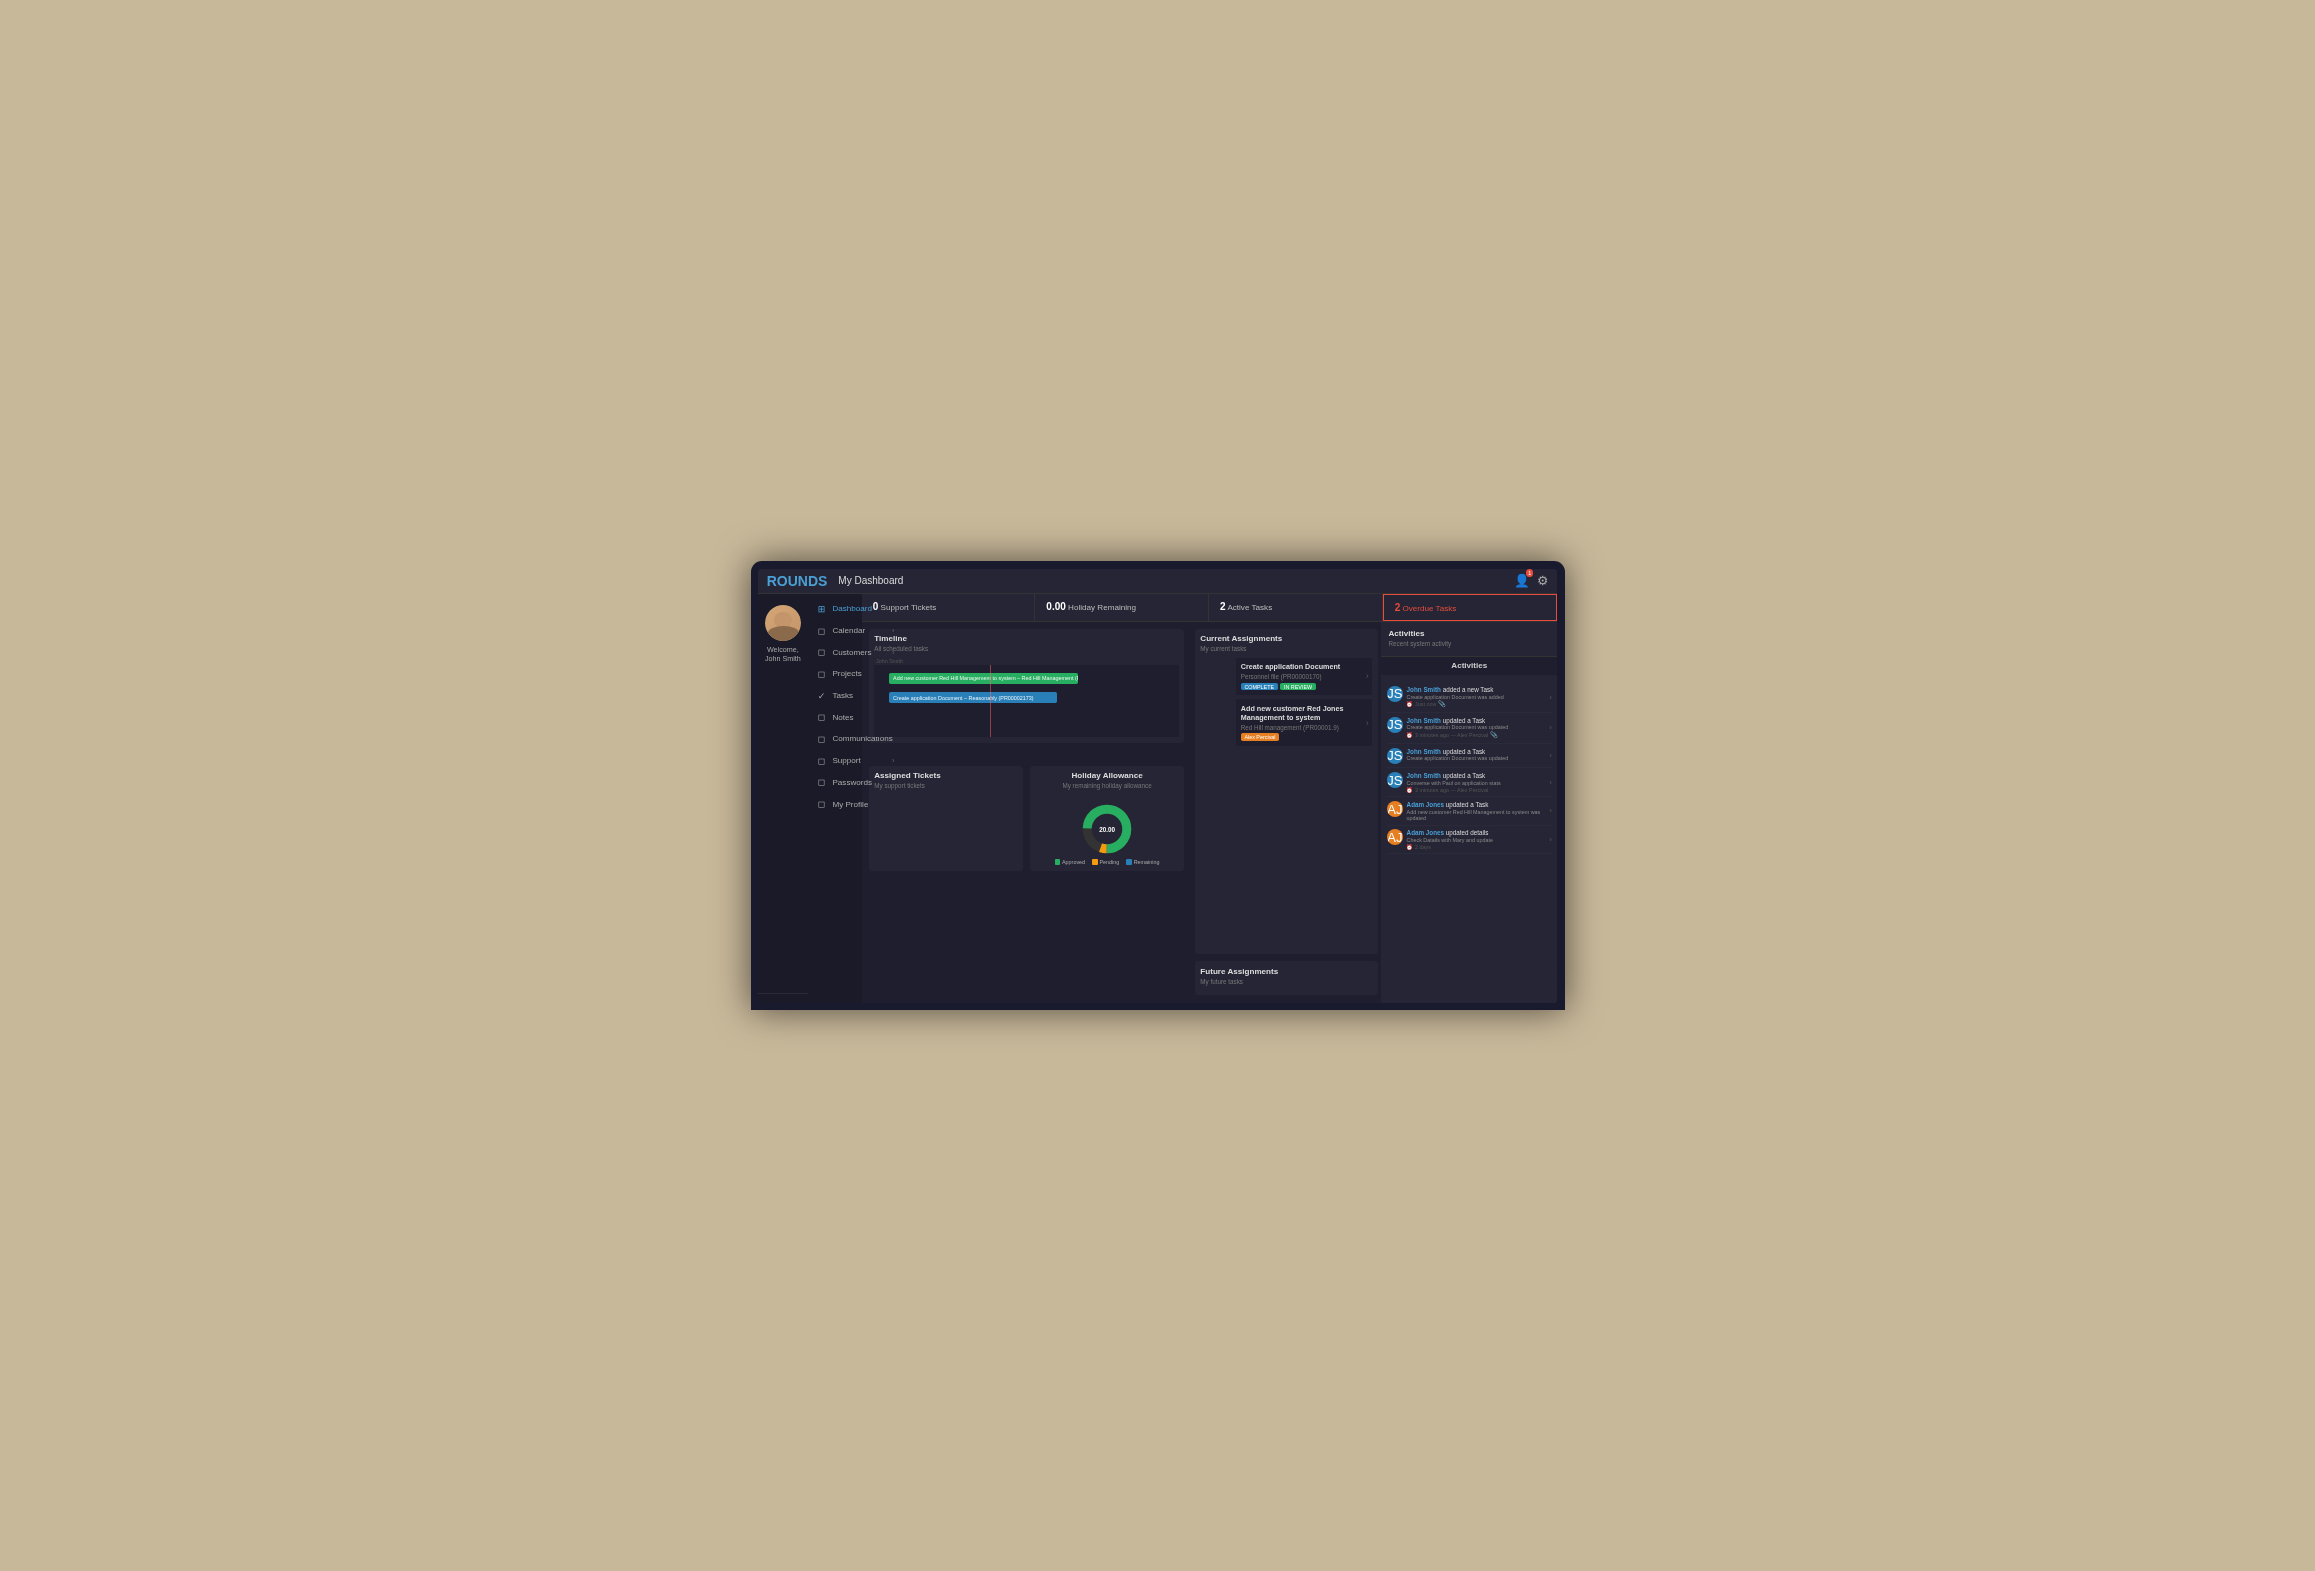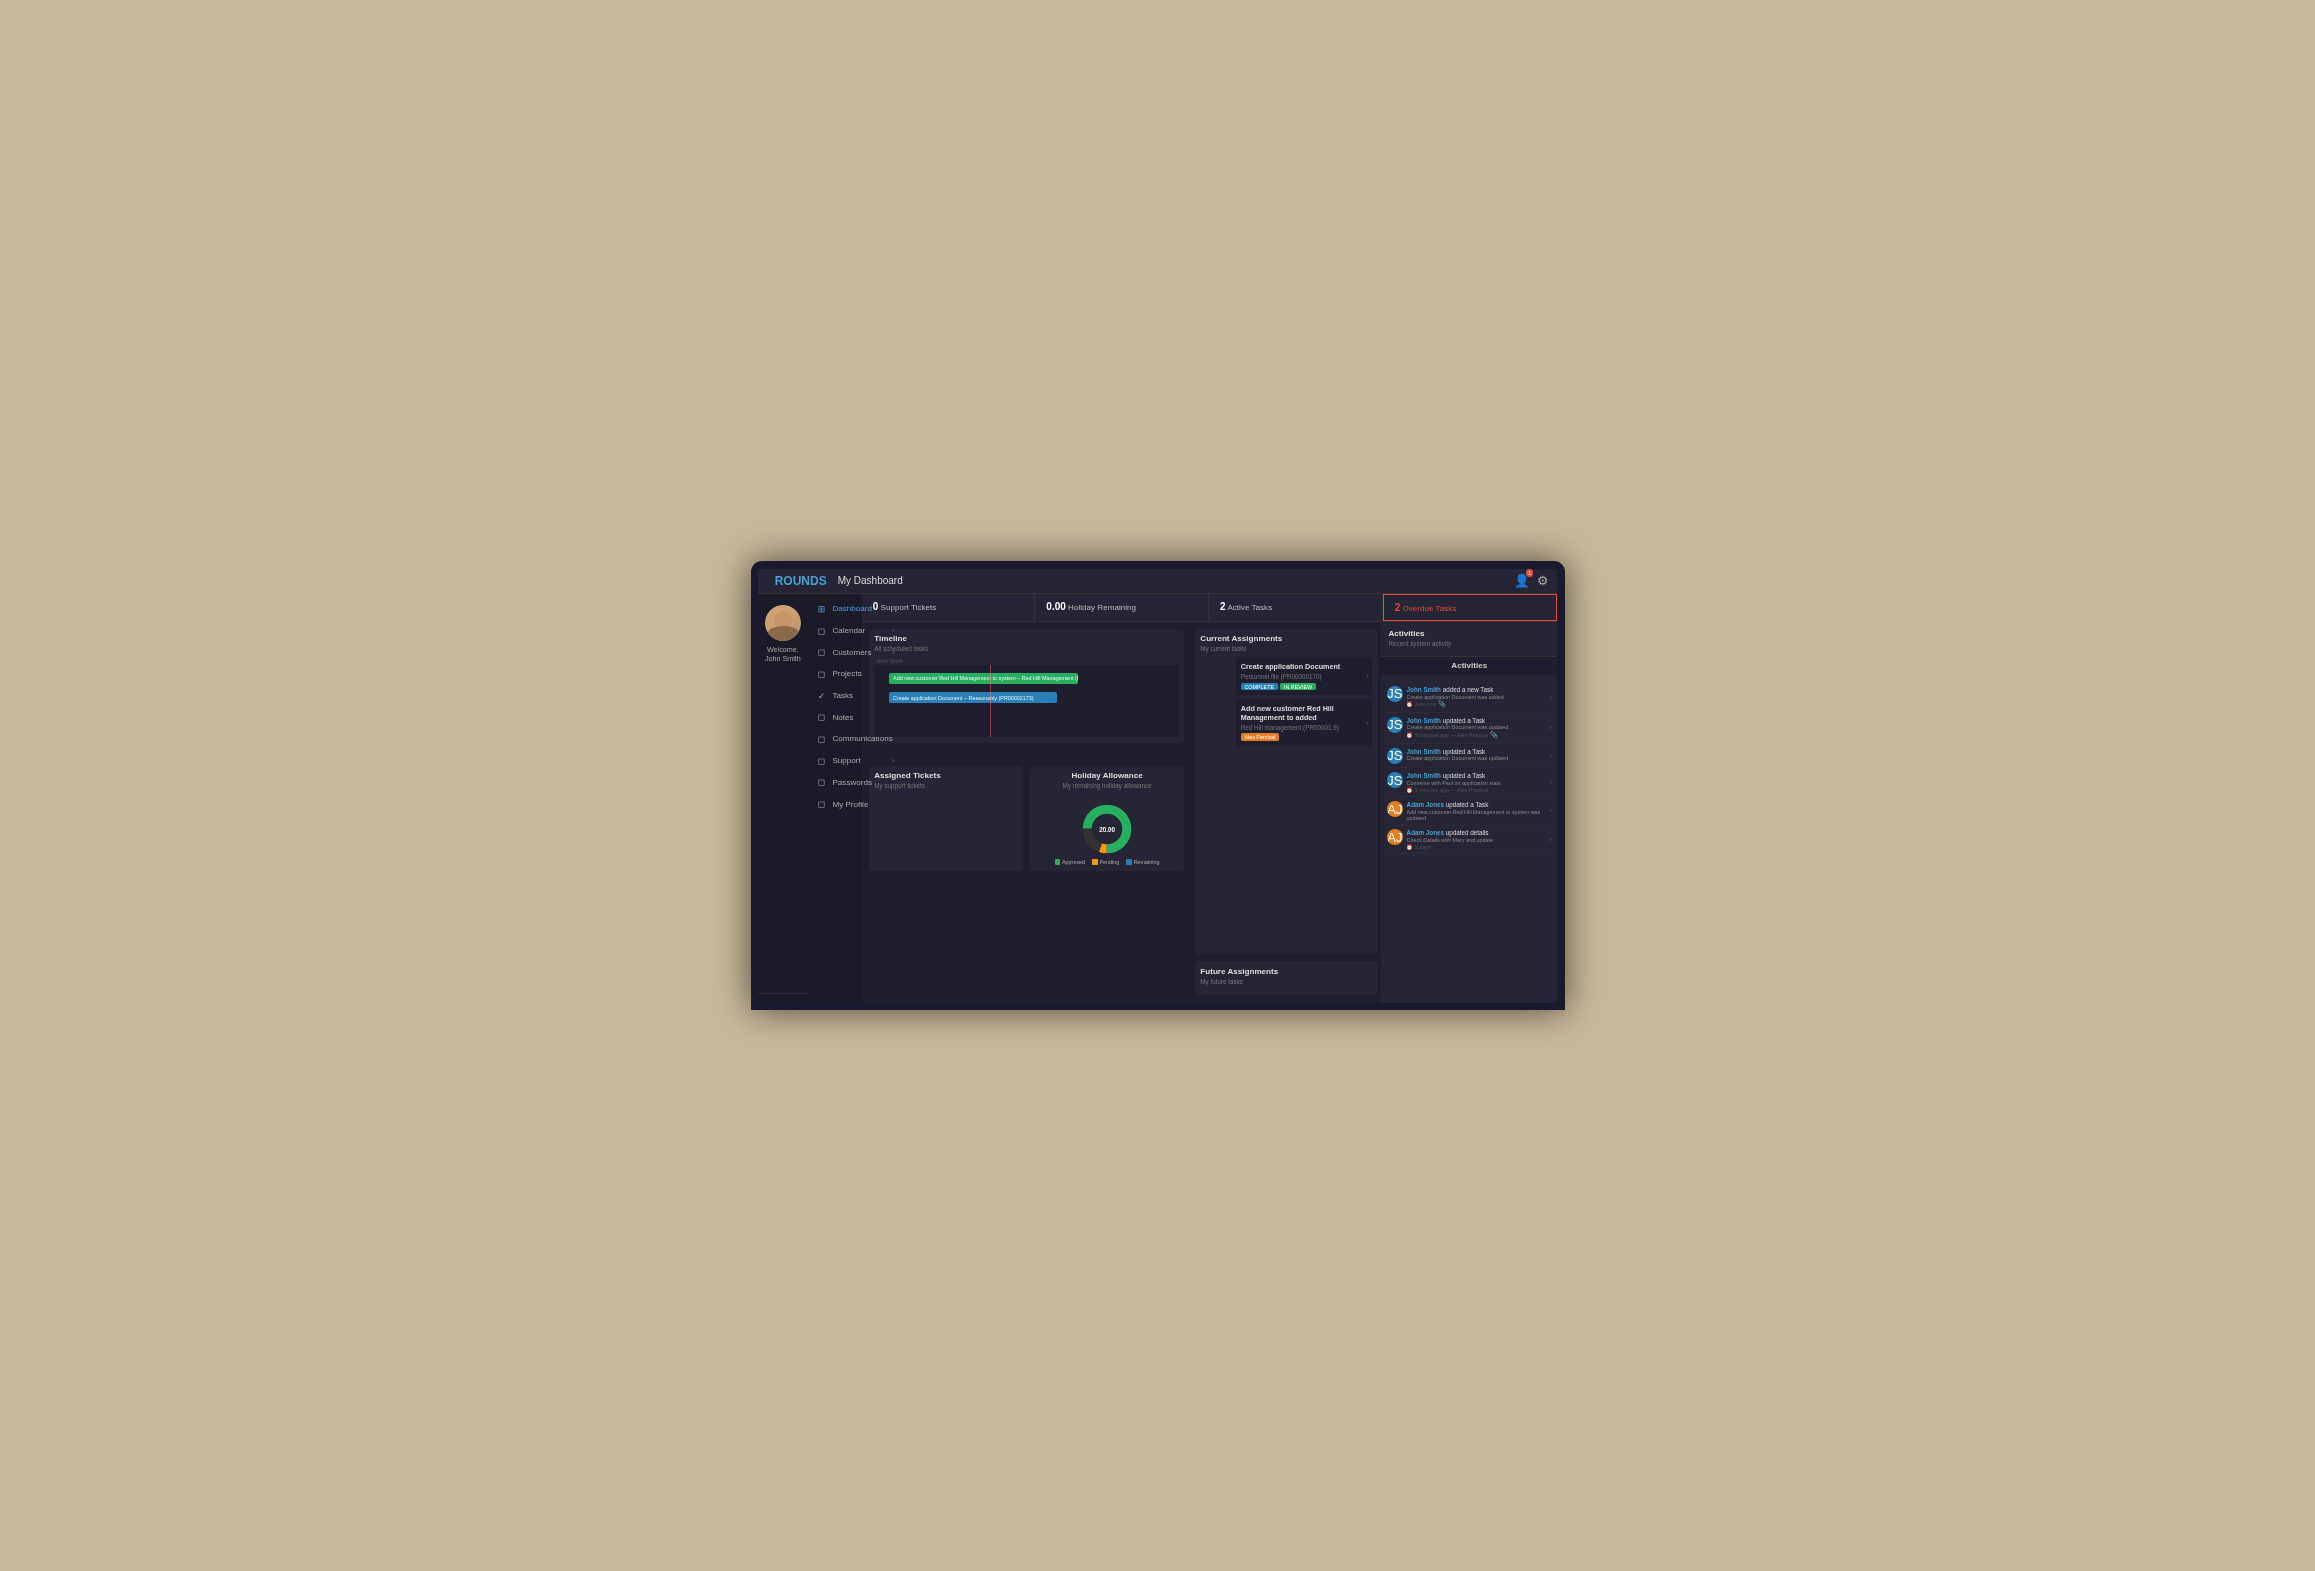--- a/index.html
+++ b/index.html
@@ -43,23 +43,22 @@
       display: flex;
       align-items: center;
       padding: 0 9px;
       height: 25px;
       border-bottom: 0.9px solid #333;
       flex-shrink: 0;
     }
     .header-logo {
       color: #4a9fd4;
       font-weight: bold;
-      font-size: 12px;
+      font-size: 14px;
       margin-right: 11px;
-      margin-left: 8px;
     }
     .header-title {
       color: #ddd;
       font-size: 10px;
       flex: 1;
     }
     .header-icons {
       display: flex;
       gap: 7.2px;
       align-items: center;
@@ -663,21 +662,21 @@
                 <div class="assignment-item">
                   <div class="assignment-title">Create application Document</div>
                   <div class="assignment-sub">Personnel file (PR00000170)</div>
                   <div class="assignment-tags">
                     <span class="tag blue">COMPLETE</span>
                     <span class="tag green">IN REVIEW</span>
                   </div>
                   <span class="expand-arrow">›</span>
                 </div>
                 <div class="assignment-item">
-                  <div class="assignment-title">Add new customer Red Hill Management to added</div>
+                  <div class="assignment-title">Add new customer Red Jones Management to system</div>
                   <div class="assignment-sub">Red Hill management (PR00001.9)</div>
                   <div class="assignment-tags">
                     <span class="tag orange">Alex Percival</span>
                   </div>
                   <span class="expand-arrow">›</span>
                 </div>
               </div>
               <div class="future-section">
                 <div class="section-title">Future Assignments</div>
                 <div class="section-subtitle">My future tasks</div>

